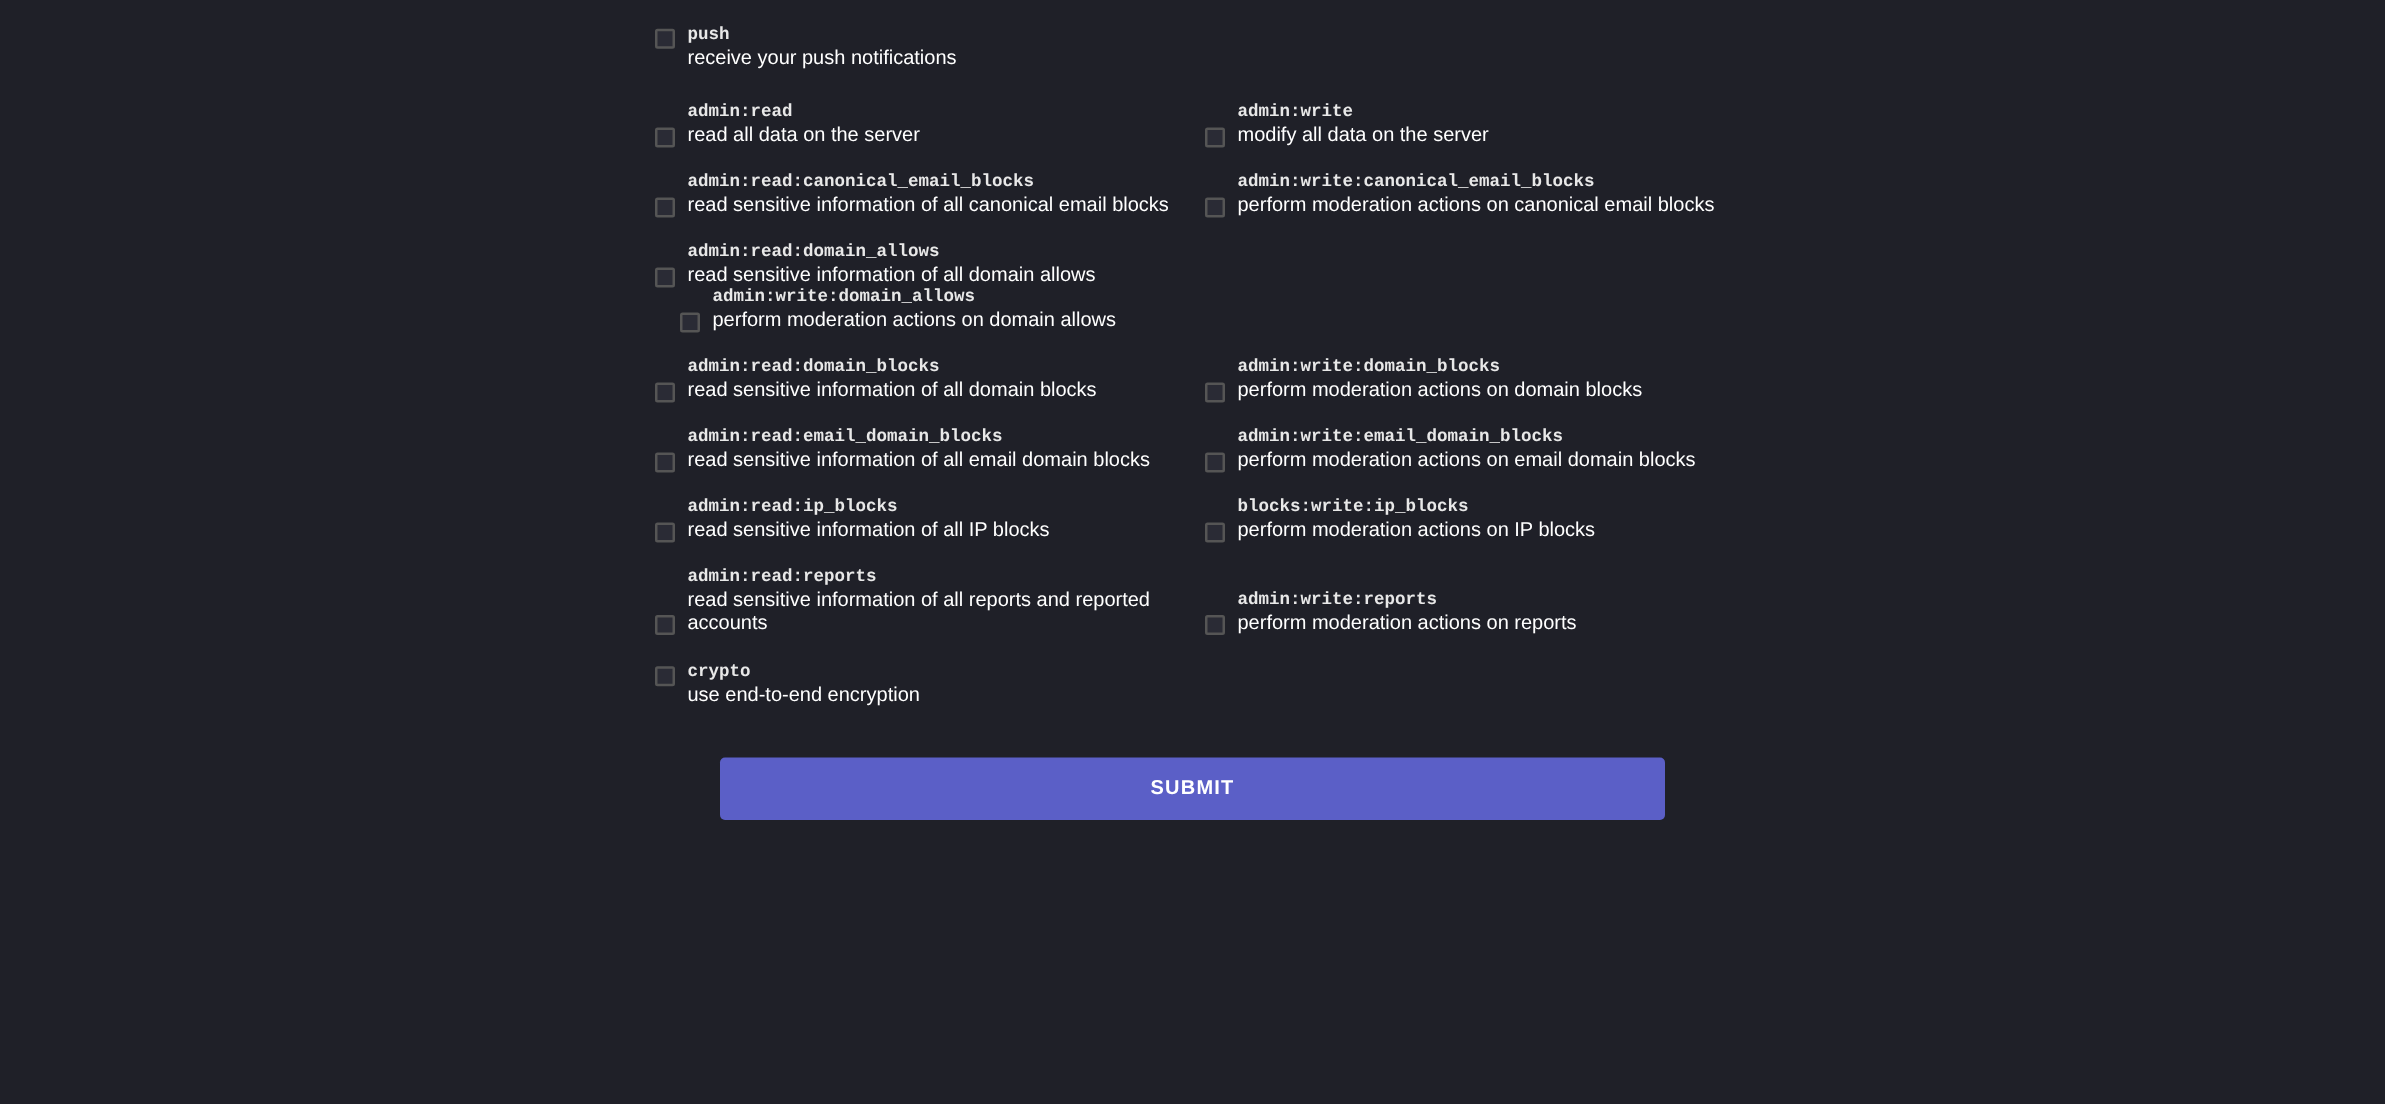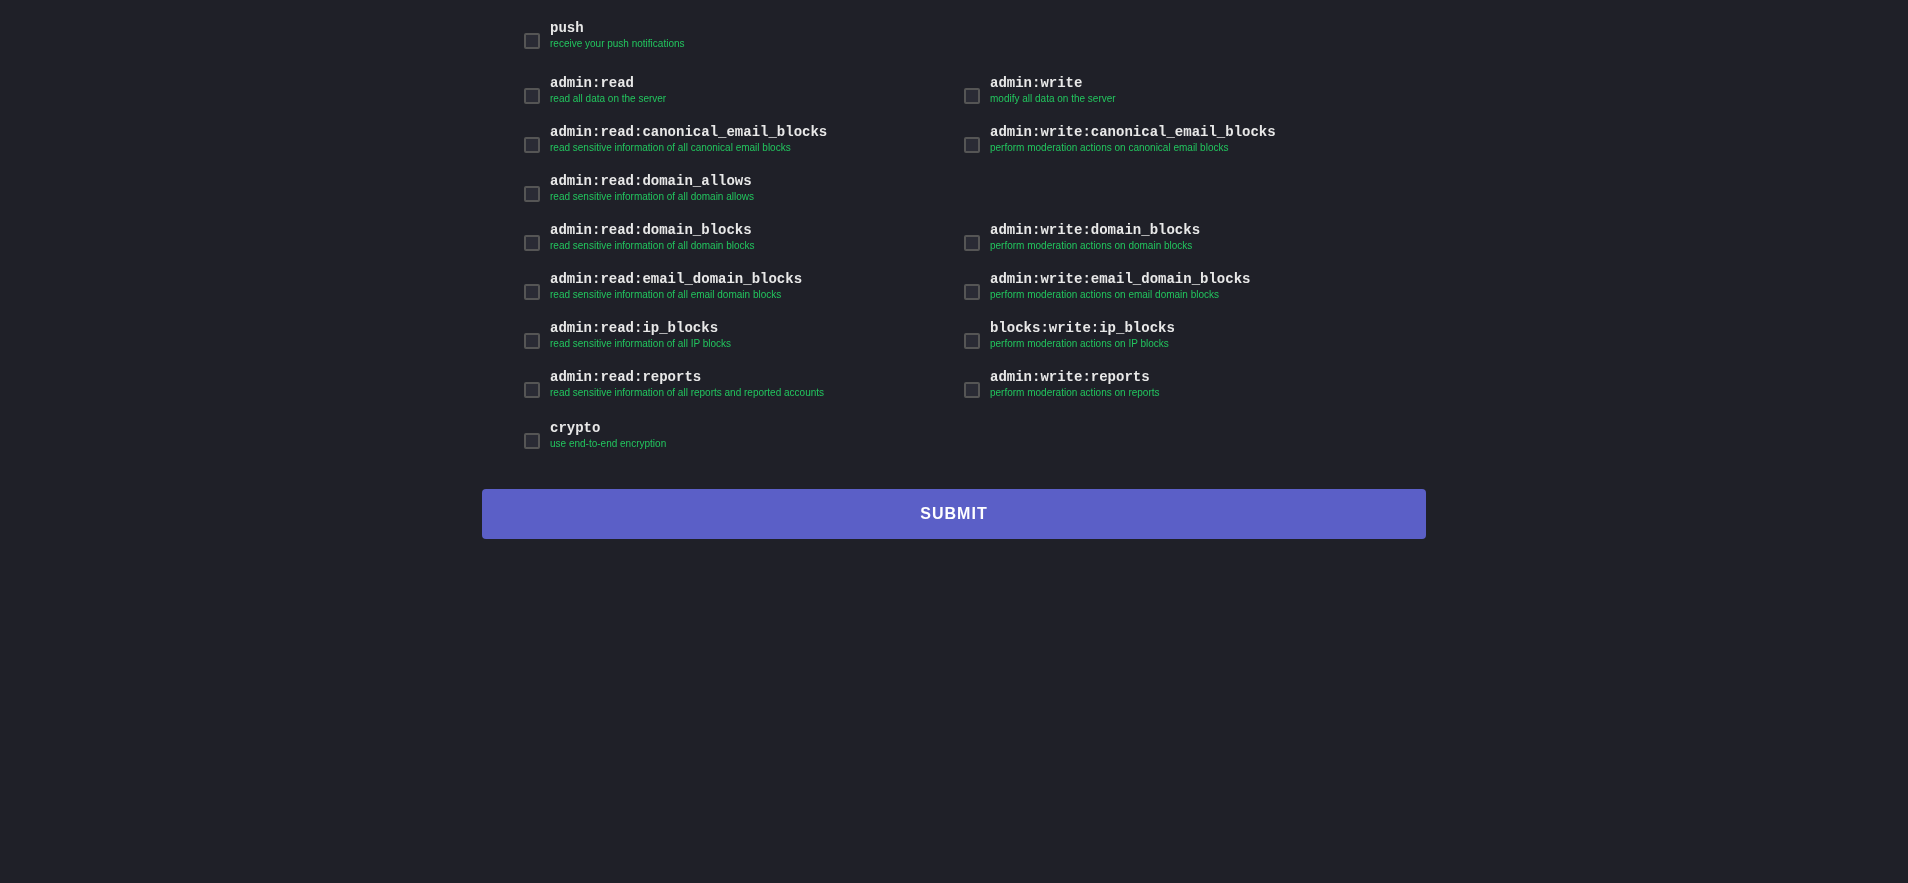--- a/index.html
+++ b/index.html
@@ -74,34 +74,34 @@
     }
 
     .scope-name {
       font-family: 'Courier New', Courier, monospace;
       font-size: 14px;
       font-weight: 600;
       color: #e8e8e8;
     }
 
     .scope-description {
-      font-size: 10px;
-      color: #22c55e;
+      font-size: 16px;
+      color: #ffffff;
     }
 
     .push-section {
       display: flex;
-      align-items: flex-end;
+      align-items: flex-start;
       gap: 10px;
       padding: 0 0 16px 0;
       width: 860px;
     }
 
     .submit-container {
-      width: 944px;
+      width: 756px;
       margin-top: 24px;
     }
 
     .submit-btn {
       width: 100%;
       padding: 16px;
       background-color: #5b5fc7;
       color: #ffffff;
       font-size: 16px;
       font-weight: 700;
@@ -159,20 +159,27 @@
         </div>
       </div>
       <div class="scope-row" style="padding: 10px 0px; flex-direction: column;">
         <div class="scope-column">
           <input type="checkbox" class="scope-checkbox" style="">
           <div class="scope-info">
             <span class="scope-name">admin:read:domain_allows</span>
             <span class="scope-description">read sensitive information of all domain allows</span>
           </div>
         </div>
+        <div class="scope-column">
+          <input type="checkbox" class="scope-checkbox" style="">
+          <div class="scope-info">
+            <span class="scope-name">admin:write:domain_allows</span>
+            <span class="scope-description">perform moderation actions on domain allows</span>
+          </div>
+        </div>
       </div>
       <div class="scope-row" style="padding: 10px 0px;">
         <div class="scope-column">
           <input type="checkbox" class="scope-checkbox" style="">
           <div class="scope-info">
             <span class="scope-name">admin:read:domain_blocks</span>
             <span class="scope-description">read sensitive information of all domain blocks</span>
           </div>
         </div>
         <div class="scope-column">

